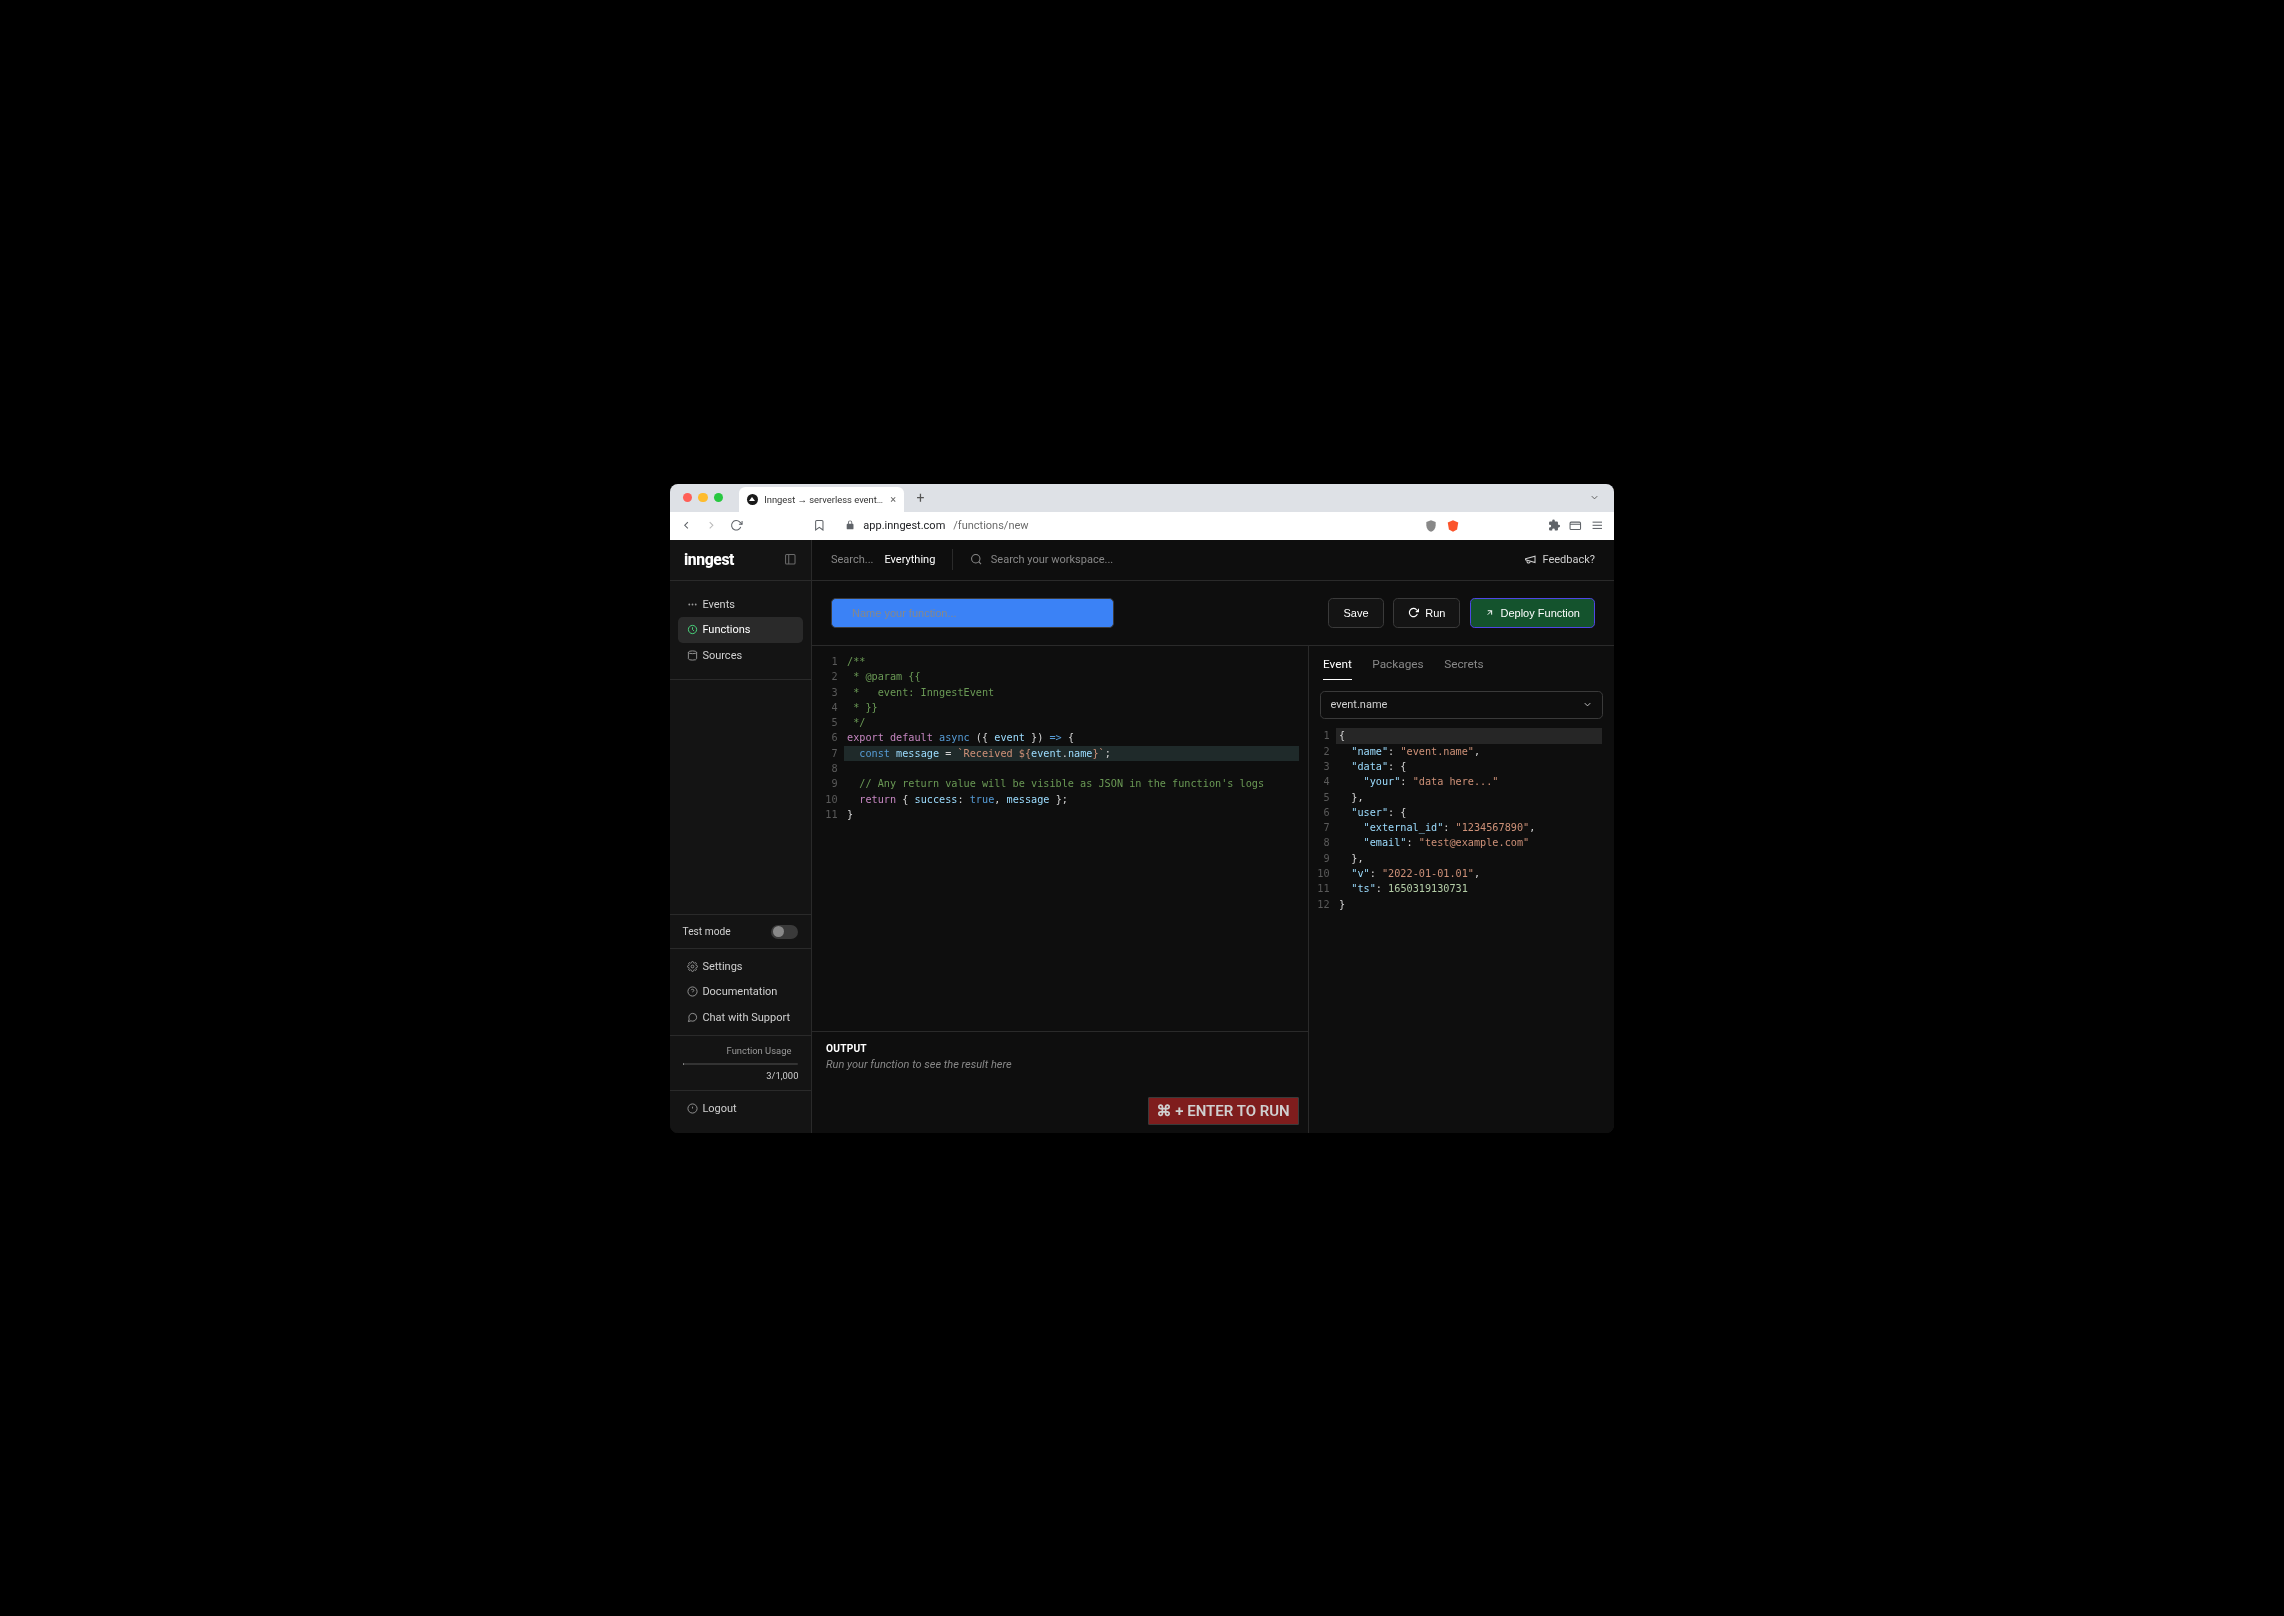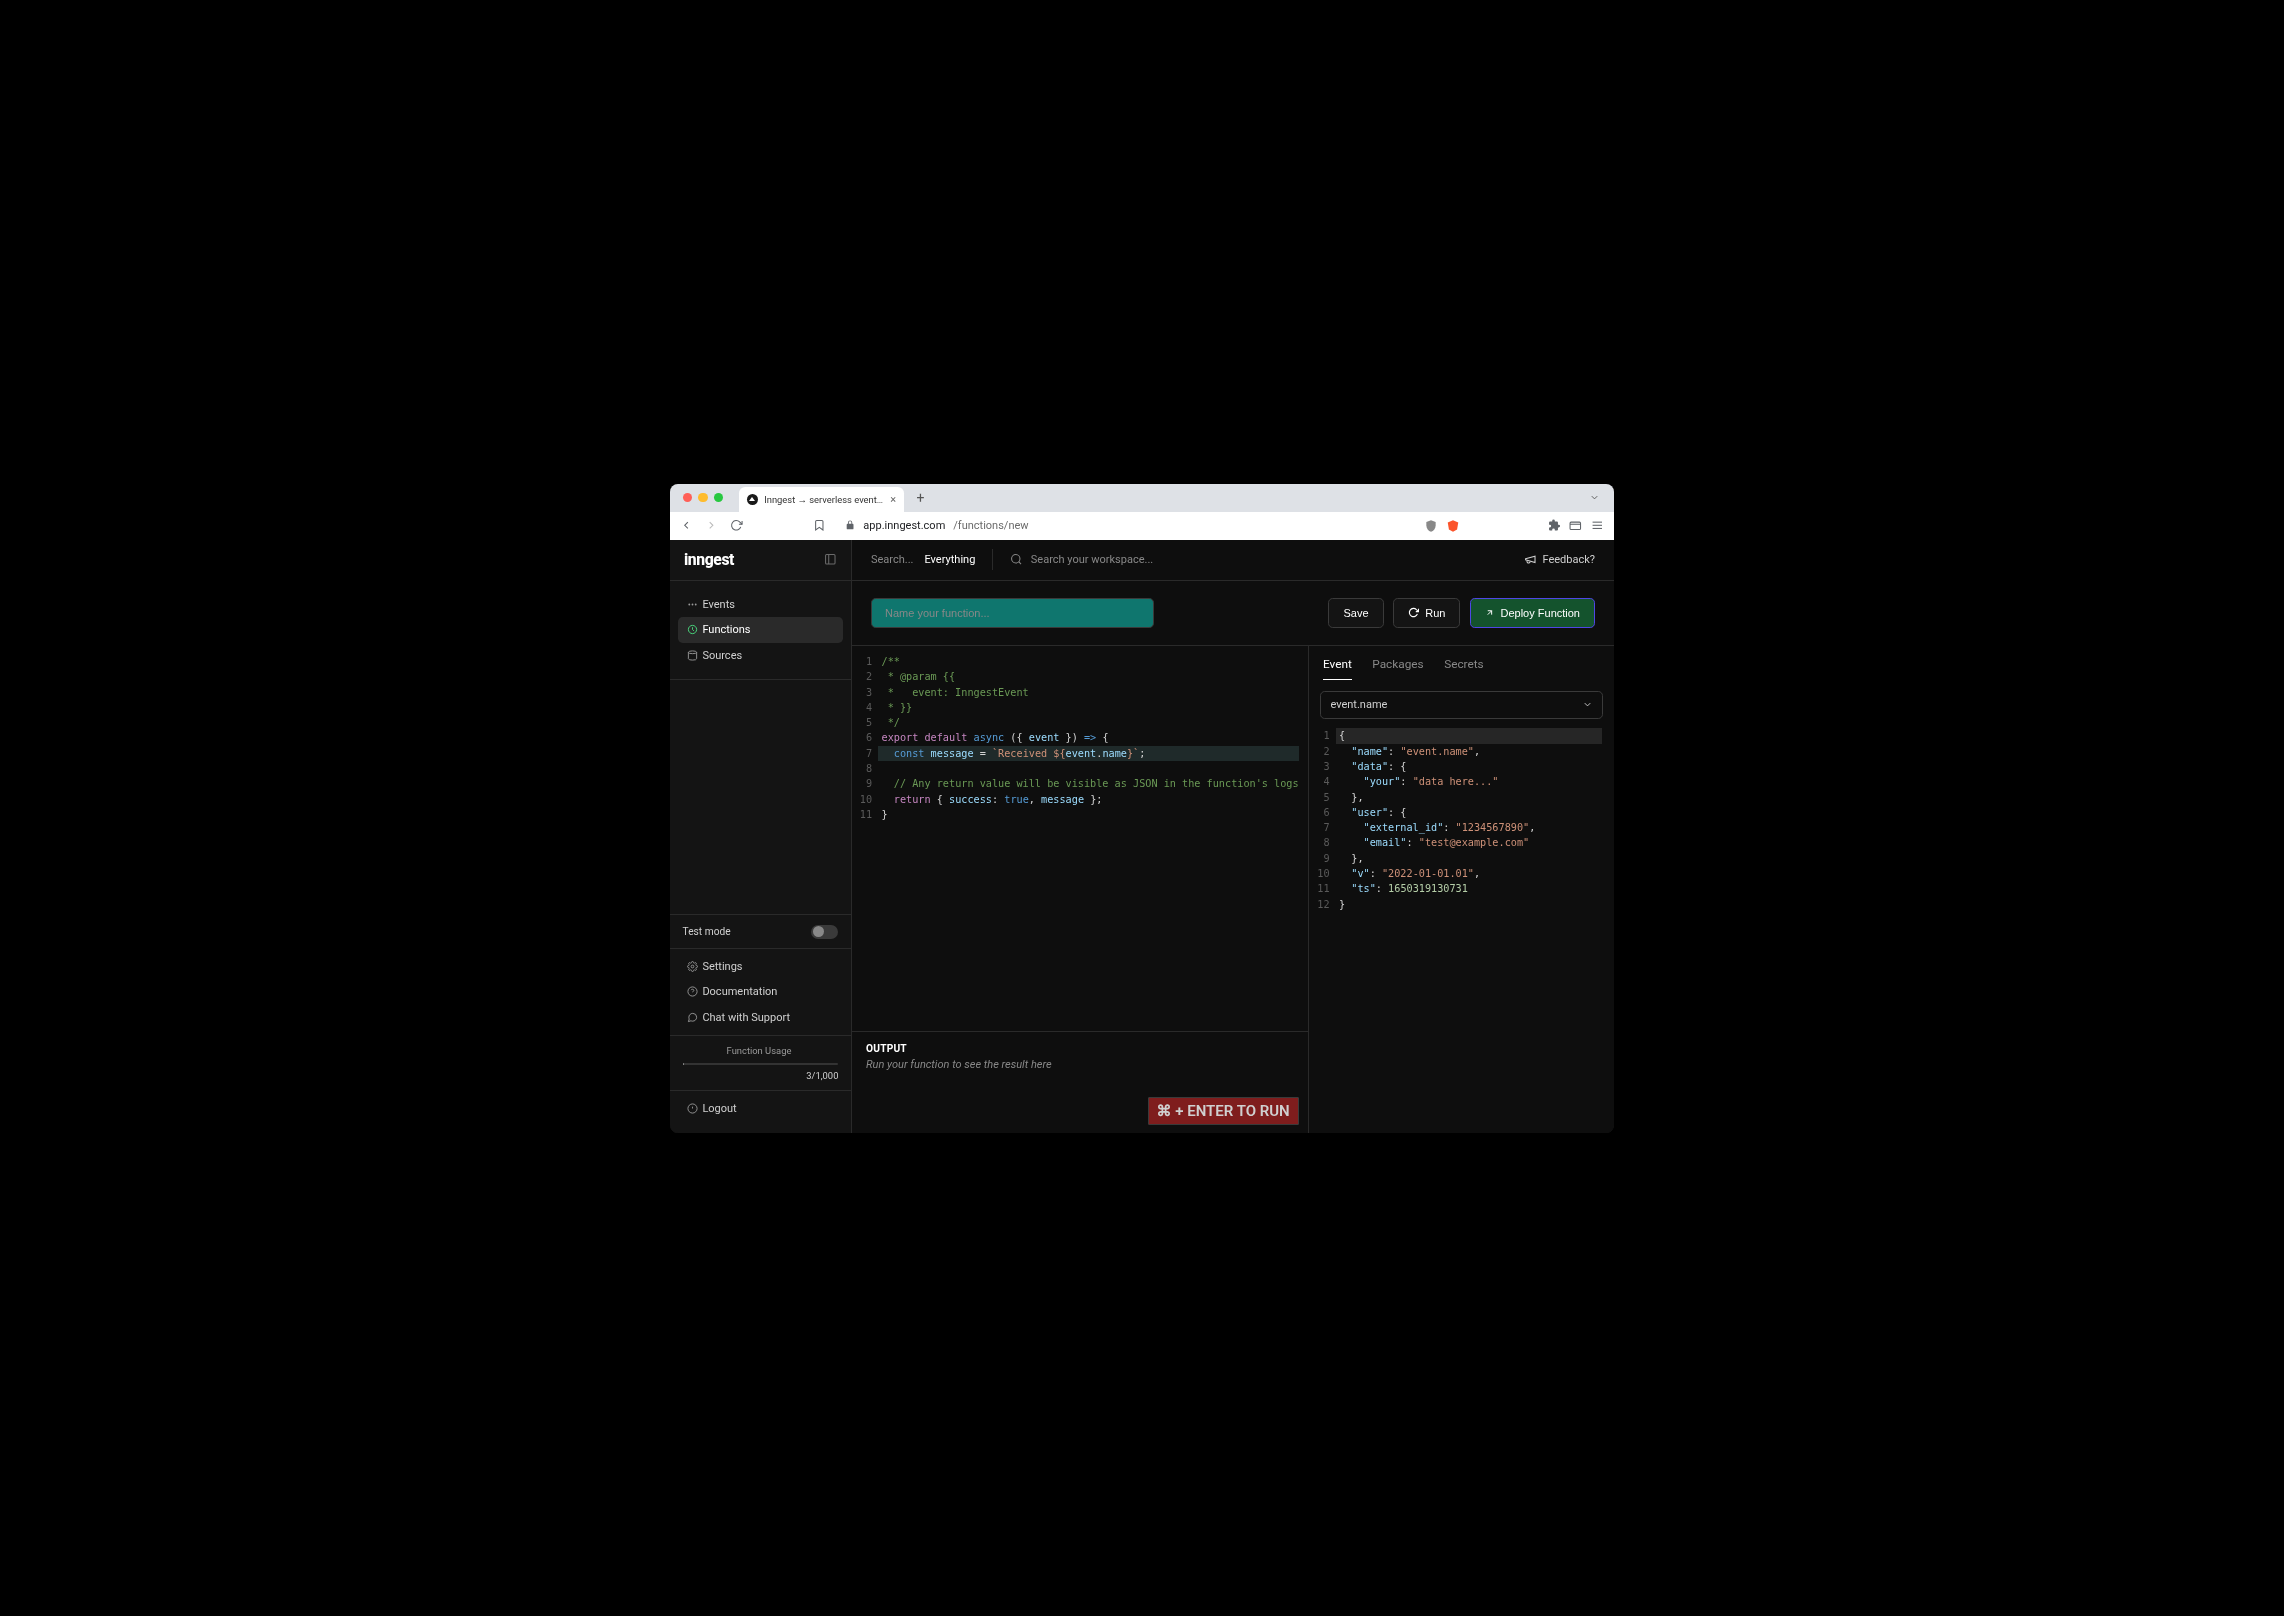--- a/index.html
+++ b/index.html
@@ -88,21 +88,21 @@
 .ext-icons { display:flex; gap:7.9px; align-items:center; }
 .ext-icon { width:14px; height:14px; cursor:pointer; display:flex; align-items:center; justify-content:center; }
 .app {
   flex: 1;
   display: flex;
   background: #0e0e0e;
   color: #e5e5e5;
   overflow: hidden;
 }
 .sidebar {
-  width: 182px;
+  width: 142px;
   background: #141414;
   border-right: 0.8px solid #2a2a2a;
   display: flex;
   flex-direction: column;
 }
 .logo-row {
   height: 41px;
   display: flex;
   align-items: center;
   padding: 0 14px;
@@ -179,25 +179,25 @@
 .ws-search {
   display:flex; align-items:center; gap:7.9px; color:#888; font-size:11px; flex:1;
 }
 .feedback { display:flex; align-items:center; gap:6.3px; color:#d0d0d0; font-size:11px; cursor:pointer; }
 .action-bar {
   padding: 17.3px 19px;
   display:flex; align-items:center; gap:9.4px;
 }
 .name-input {
   width: 283px; height: 30px;
-  background: #0f766e;
+  background: #3b82f6;
   border: 0.8px solid #3a3a3a;
   border-radius: 4.7px;
   color: #fff;
-  padding: 0 13px;
+  padding: 0 20px;
   font-size: 11px;
 }
 .name-input::placeholder { color:#888; }
 .action-spacer { flex:1; }
 .btn {
   height: 30px; padding: 0 14px;
   border-radius: 4.7px;
   border: 0.8px solid #3a3a3a;
   background: #141414;
   color: #fff;

